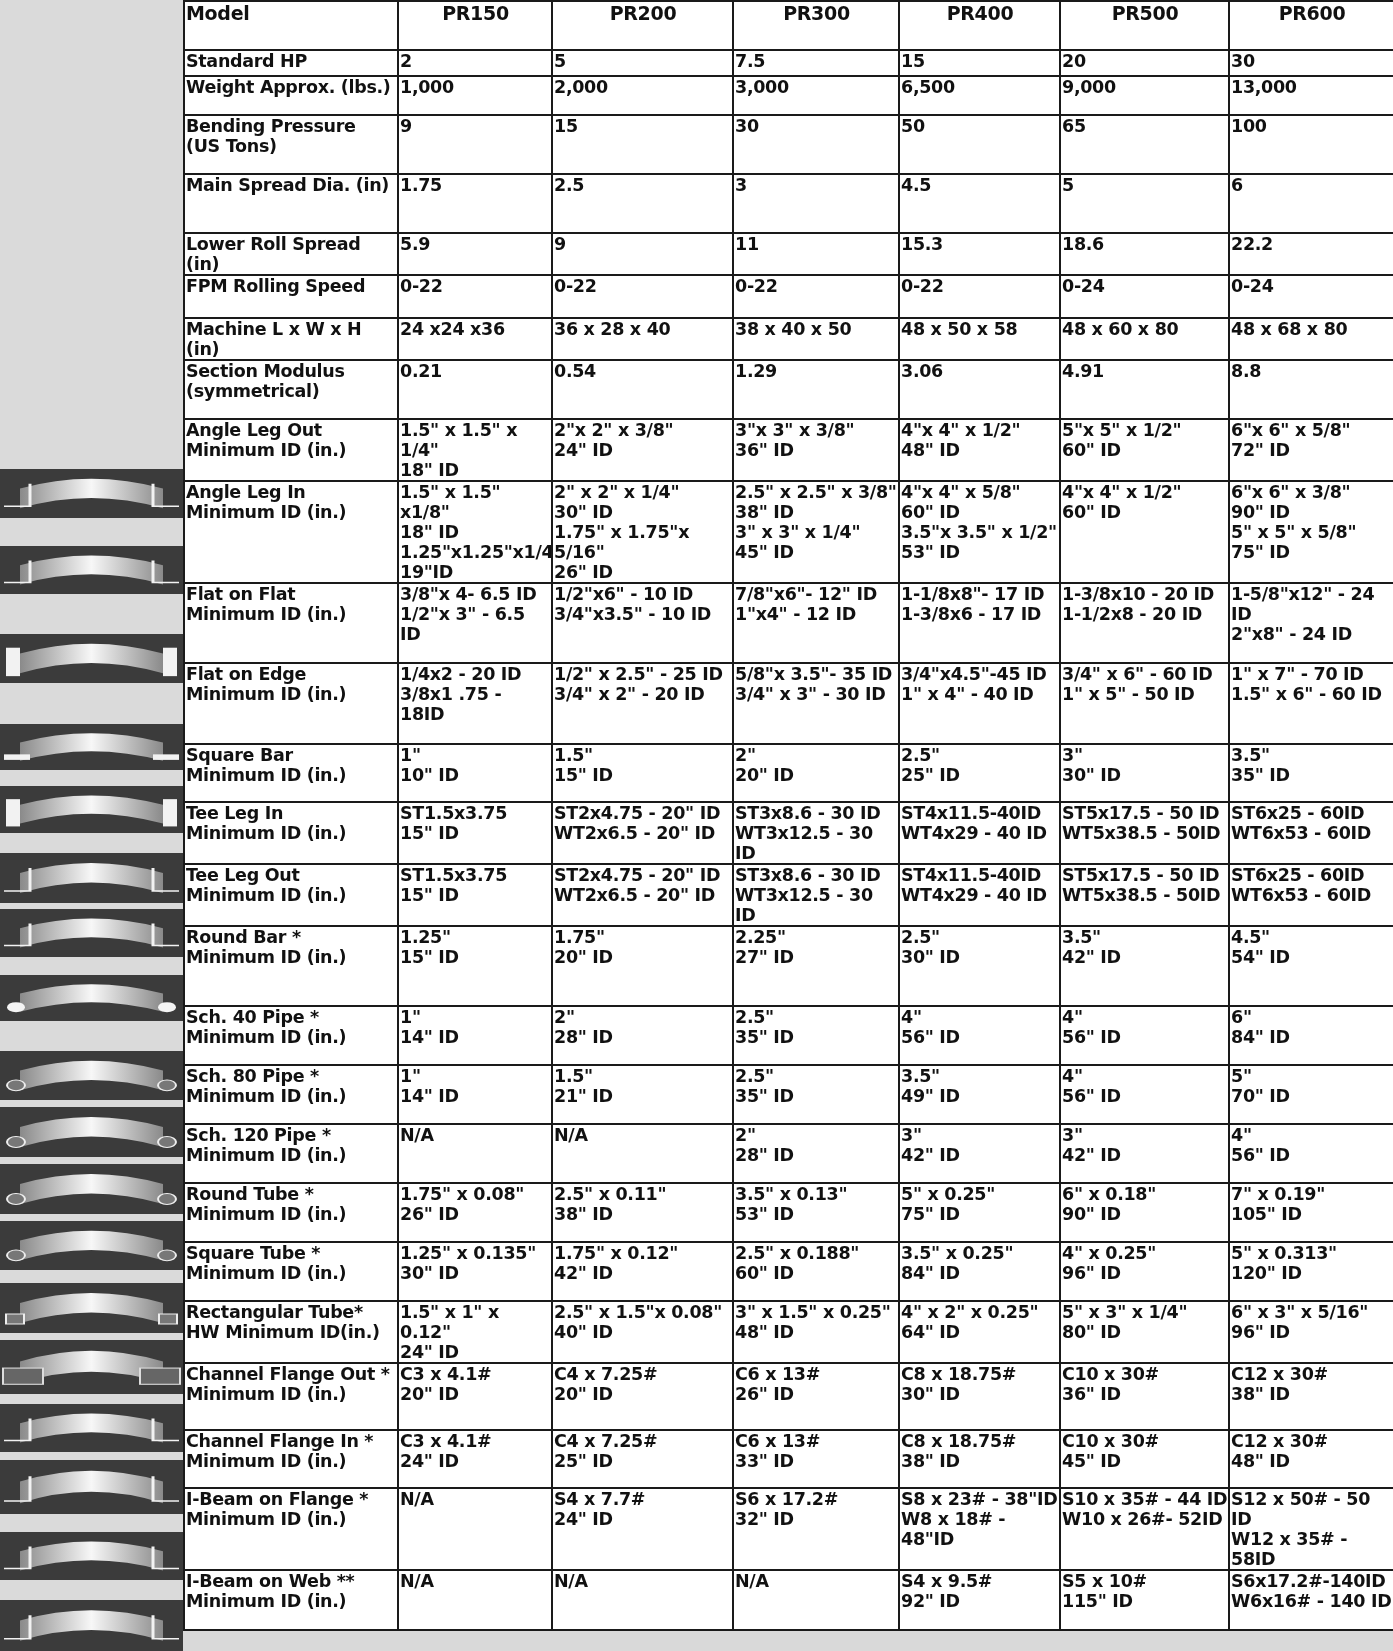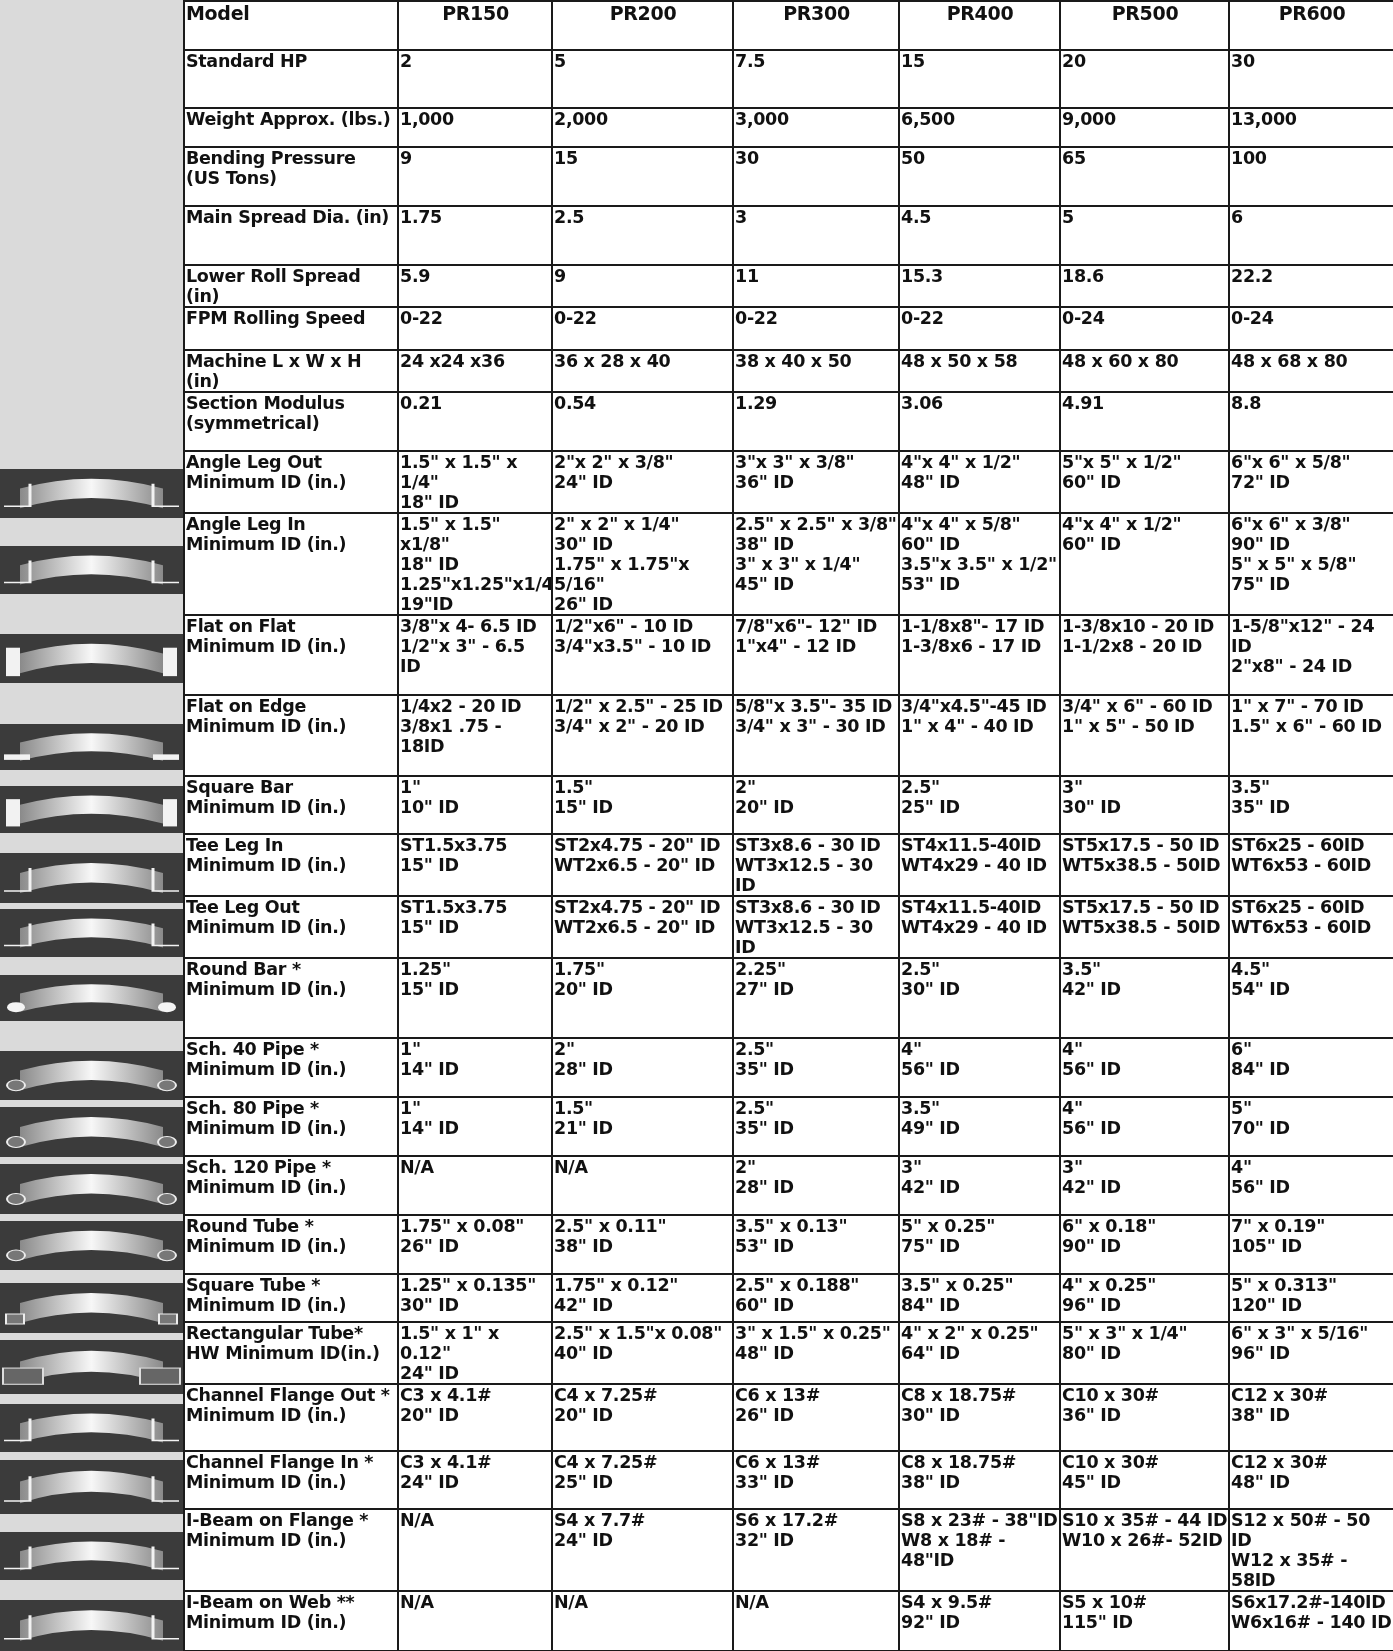--- a/index.html
+++ b/index.html
@@ -321,21 +321,21 @@
       <th class="label-head">Model</th>
       <th>PR150</th>
       <th>PR200</th>
       <th>PR300</th>
       <th>PR400</th>
       <th>PR500</th>
       <th>PR600</th>
     </tr>
   </thead>
   <tbody id="spec-body">
-      <tr style="height: 58px;">
+      <tr style="height: 26px;">
         <td class="label">Standard HP</td>
         <td>2</td>
         <td>5</td>
         <td>7.5</td>
         <td>15</td>
         <td>20</td>
         <td>30</td>
       </tr>
       <tr style="height: 39px;">
         <td class="label">Weight Approx. (lbs.)</td>
@@ -595,21 +595,21 @@
 38" ID</td>
         <td>3.5" x 0.13"
 53" ID</td>
         <td>5" x 0.25"
 75" ID</td>
         <td>6" x 0.18"
 90" ID</td>
         <td>7" x 0.19"
 105" ID</td>
       </tr>
-      <tr style="height: 48px; border-radius: 11px;">
+      <tr style="height: 59px; border-radius: 11px;">
         <td class="label">Square Tube *
 Minimum ID (in.)</td>
         <td>1.25" x 0.135"
 30" ID</td>
         <td>1.75" x 0.12"
 42" ID</td>
         <td>2.5" x 0.188"
 60" ID</td>
         <td>3.5" x 0.25"
 84" ID</td>

